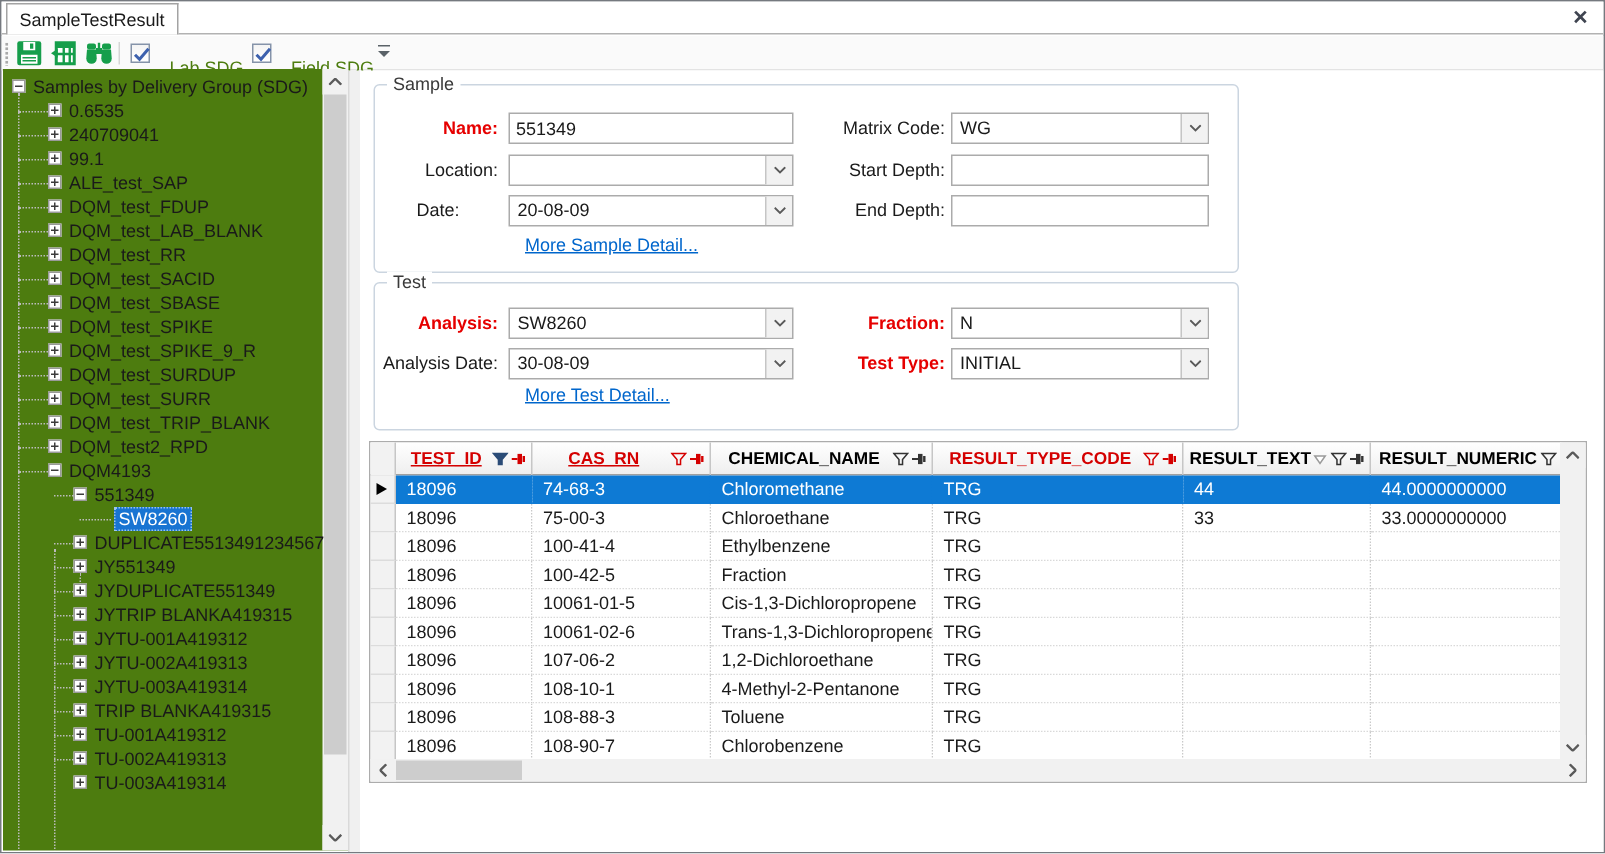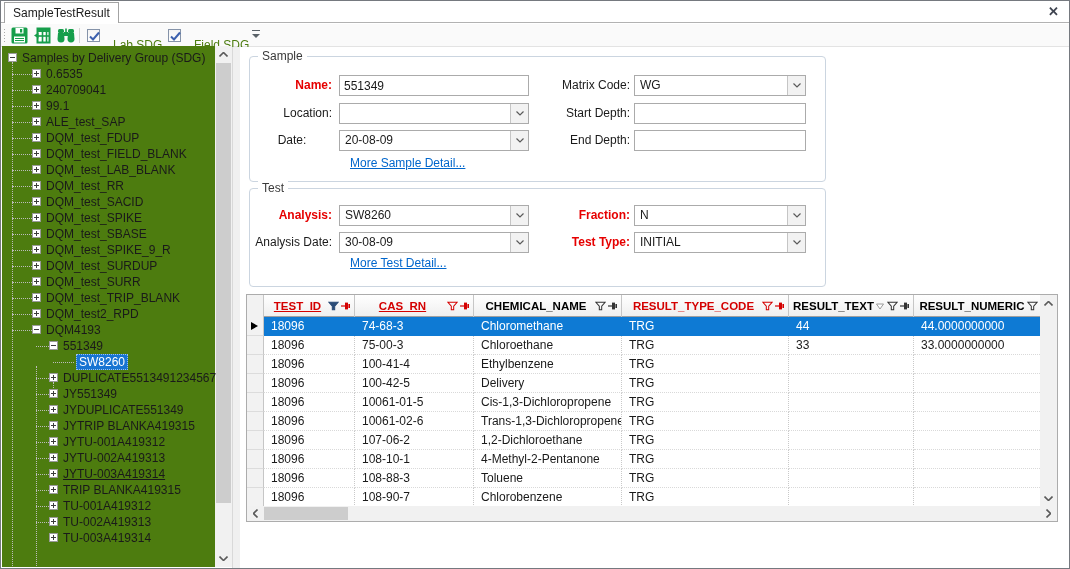--- a/index.html
+++ b/index.html
@@ -186,46 +186,41 @@
           <span class="tlab" style="left: 41px;">ALE_test_SAP</span>
         </div>
         <div class="trow">
           <span class="stub" style="left: 10px; width: 20px;"></span>
           <span class="pm plus" style="left: 30px;"></span>
           <span class="tlab" style="left: 41px;">DQM_test_FDUP</span>
         </div>
         <div class="trow">
           <span class="stub" style="left: 10px; width: 20px;"></span>
           <span class="pm plus" style="left: 30px;"></span>
-          <span class="tlab" style="left: 41px;">DQM_test_FIELD_BLANK</span>
-        </div>
-        <div class="trow">
-          <span class="stub" style="left: 10px; width: 20px;"></span>
-          <span class="pm plus" style="left: 30px;"></span>
           <span class="tlab" style="left: 41px;">DQM_test_LAB_BLANK</span>
         </div>
         <div class="trow">
           <span class="stub" style="left: 10px; width: 20px;"></span>
           <span class="pm plus" style="left: 30px;"></span>
           <span class="tlab" style="left: 41px;">DQM_test_RR</span>
         </div>
         <div class="trow">
           <span class="stub" style="left: 10px; width: 20px;"></span>
           <span class="pm plus" style="left: 30px;"></span>
           <span class="tlab" style="left: 41px;">DQM_test_SACID</span>
         </div>
         <div class="trow">
           <span class="stub" style="left: 10px; width: 20px;"></span>
           <span class="pm plus" style="left: 30px;"></span>
+          <span class="tlab" style="left: 41px;">DQM_test_SBASE</span>
+        </div>
+        <div class="trow">
+          <span class="stub" style="left: 10px; width: 20px;"></span>
+          <span class="pm plus" style="left: 30px;"></span>
           <span class="tlab" style="left: 41px;">DQM_test_SPIKE</span>
-        </div>
-        <div class="trow">
-          <span class="stub" style="left: 10px; width: 20px;"></span>
-          <span class="pm plus" style="left: 30px;"></span>
-          <span class="tlab" style="left: 41px;">DQM_test_SBASE</span>
         </div>
         <div class="trow">
           <span class="stub" style="left: 10px; width: 20px;"></span>
           <span class="pm plus" style="left: 30px;"></span>
           <span class="tlab" style="left: 41px;">DQM_test_SPIKE_9_R</span>
         </div>
         <div class="trow">
           <span class="stub" style="left: 10px; width: 20px;"></span>
           <span class="pm plus" style="left: 30px;"></span>
           <span class="tlab" style="left: 41px; text-align: right;">DQM_test_SURDUP</span>
@@ -285,21 +280,21 @@
           <span class="tlab" style="left: 58px;">JYTU-001A419312</span>
         </div>
         <div class="trow">
           <span class="stub" style="left: 34px; width: 13px;"></span>
           <span class="pm plus" style="left: 47px;"></span>
           <span class="tlab" style="left: 58px;">JYTU-002A419313</span>
         </div>
         <div class="trow">
           <span class="stub" style="left: 34px; width: 13px;"></span>
           <span class="pm plus" style="left: 47px;"></span>
-          <span class="tlab" style="left: 58px; text-decoration: underline;">JYTU-003A419314</span>
+          <span class="tlab" style="left: 58px;">JYTU-003A419314</span>
         </div>
         <div class="trow">
           <span class="stub" style="left: 34px; width: 13px;"></span>
           <span class="pm plus" style="left: 47px;"></span>
           <span class="tlab" style="left: 58px;">TRIP BLANKA419315</span>
         </div>
         <div class="trow">
           <span class="stub" style="left: 34px; width: 13px;"></span>
           <span class="pm plus" style="left: 47px;"></span>
           <span class="tlab" style="left: 58px;">TU-001A419312</span>
@@ -532,21 +527,21 @@
             <div class="gcell" style="width:119px">100-41-4</div>
             <div class="gcell" style="width:148px">Ethylbenzene</div>
             <div class="gcell" style="width:167px">TRG</div>
             <div class="gcell" style="width:125px"></div>
             <div class="gcell" style="width:128px"></div>
           </div>
           <div class="grow" style="top:57px">
             <div class="gsel"></div>
             <div class="gcell" style="width:91px">18096</div>
             <div class="gcell" style="width:119px">100-42-5</div>
-            <div class="gcell" style="width:148px">Delivery</div>
+            <div class="gcell" style="width:148px">Fraction</div>
             <div class="gcell" style="width:167px">TRG</div>
             <div class="gcell" style="width:125px"></div>
             <div class="gcell" style="width:128px"></div>
           </div>
           <div class="grow" style="top:76px">
             <div class="gsel"></div>
             <div class="gcell" style="width:91px">18096</div>
             <div class="gcell" style="width:119px">10061-01-5</div>
             <div class="gcell" style="width:148px">Cis-1,3-Dichloropropene</div>
             <div class="gcell" style="width:167px">TRG</div>

